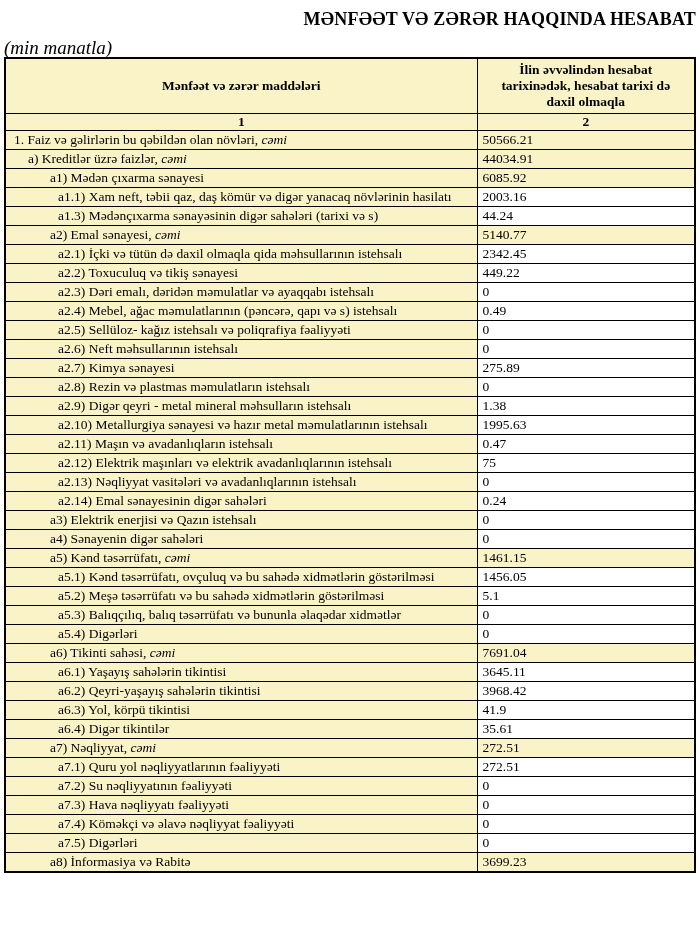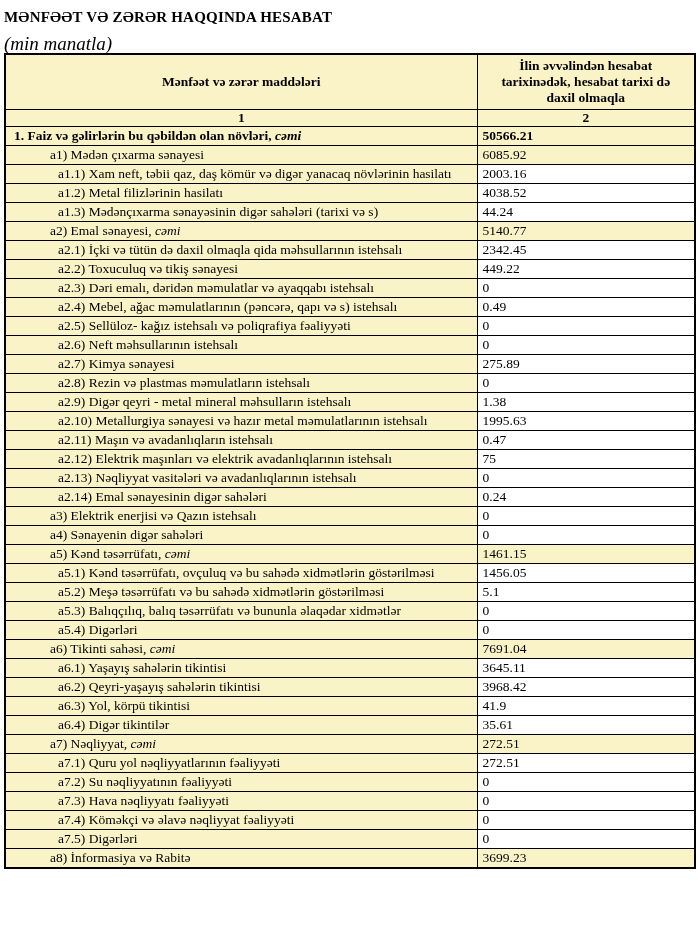--- a/index.html
+++ b/index.html
@@ -11,22 +11,22 @@
   html, body {
     margin: 0; padding: 0;
     width: 700px; height: 934px;
     background: var(--page-bg);
     font-family: "Liberation Serif", "DejaVu Serif", serif;
     color: #000;
   }
   .page { padding: 4px 4px 0 4px; width: 700px; }
   .report-title {
     margin: 5px 0 10px 0;
-    text-align: left;
-    font-size: 15px;
+    text-align: right;
+    font-size: 18px;
     font-weight: bold;
     letter-spacing: 0.2px;
   }
   .unit-note {
     text-align: left;
     font-style: italic;
     font-size: 19px;
     margin: 0 2px 2px 0;
     line-height: 15px;
   }
@@ -57,21 +57,21 @@
     background: var(--yellow);
     text-align: left;
     vertical-align: top;
   }
   td.value {
     padding-right: 5px;
     background: #fff;
     vertical-align: top;
   }
   td.value.hl { background: var(--yellow); }
-  tr.bold td { font-weight: bold; }
+  tr.bold td { font-weight: normal; }
   td.label em { font-style: italic; }
   .ind0 { text-indent: 3px; }
   .ind1 { text-indent: 17px; }
   .ind2 { text-indent: 32px; padding-left: 12px; }
   .ind3 { text-indent: 47px; }
 </style>
 </head>
 <body>
 
 <div class="page">
@@ -92,30 +92,30 @@
         <th class="index-cell">1</th>
         <th class="index-cell">2</th>
       </tr>
     </thead>
     <tbody>
         <tr class="bold">
           <td class="label ind0"><span>1. Faiz və gəlirlərin bu qəbildən olan növləri, </span><em>cəmi</em></td>
           <td class="value hl">50566.21</td>
         </tr>
         <tr>
+          <td class="label ind1"><span>a) Kreditlər üzrə faizlər, </span><em>cəmi</em></td>
+          <td class="value hl">44034.91</td>
+        </tr>
+        <tr>
           <td class="label ind2"><span>a1) Mədən çıxarma sənayesi</span></td>
           <td class="value hl">6085.92</td>
         </tr>
         <tr>
           <td class="label ind3"><span>a1.1) Xam neft, təbii qaz, daş kömür və digər yanacaq növlərinin hasilatı</span></td>
           <td class="value">2003.16</td>
-        </tr>
-        <tr>
-          <td class="label ind3"><span>a1.2) Metal filizlərinin hasilatı</span></td>
-          <td class="value">4038.52</td>
         </tr>
         <tr>
           <td class="label ind3"><span>a1.3) Mədənçıxarma sənayəsinin digər sahələri (tarixi və s)</span></td>
           <td class="value">44.24</td>
         </tr>
         <tr>
           <td class="label ind2"><span>a2) Emal sənayesi, </span><em>cəmi</em></td>
           <td class="value hl">5140.77</td>
         </tr>
         <tr>

